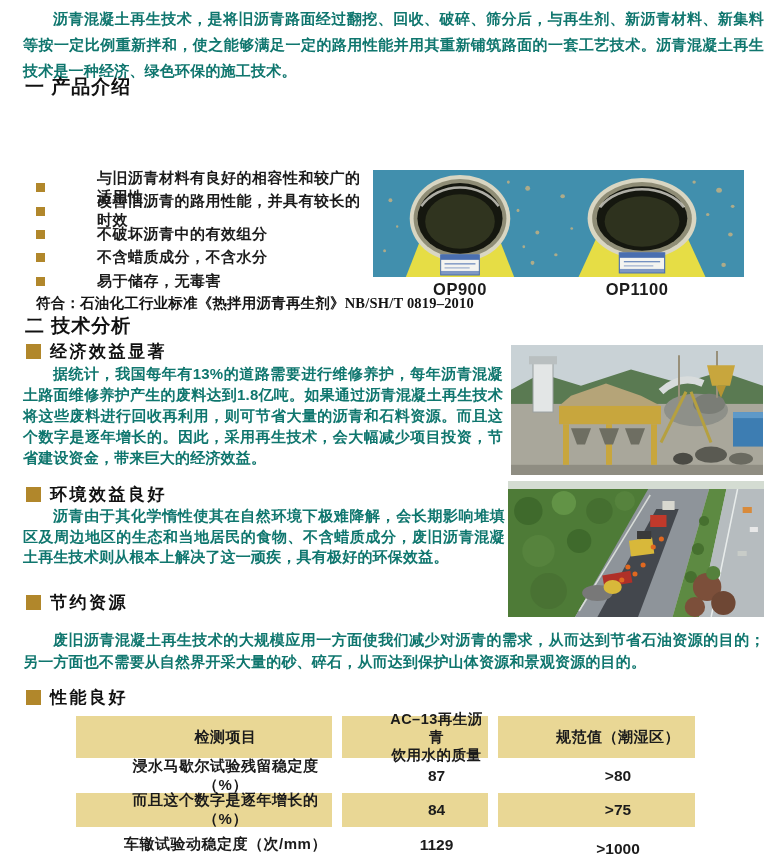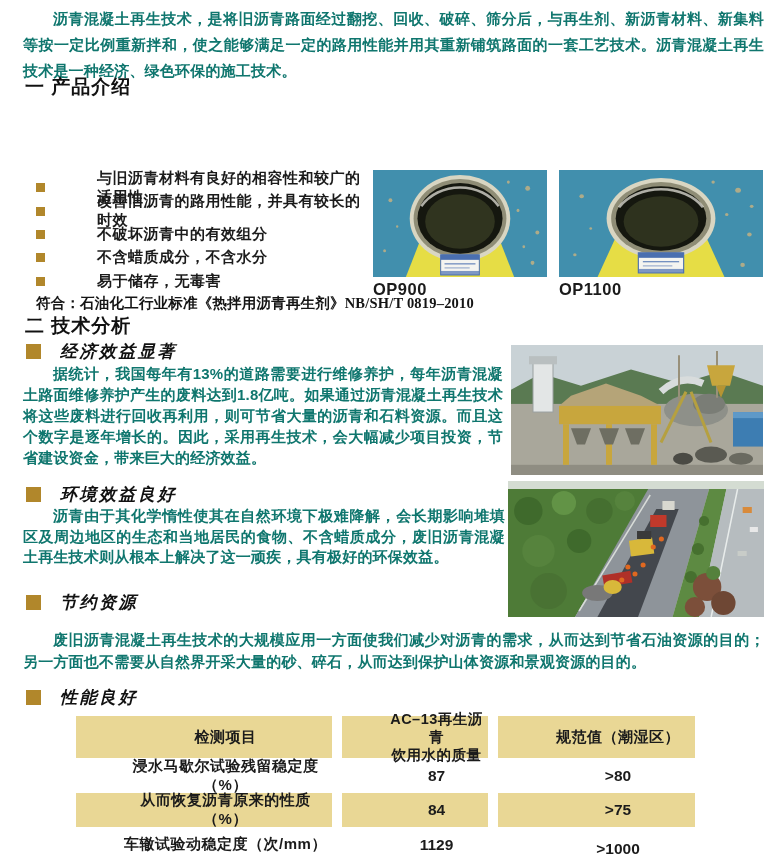--- a/index.html
+++ b/index.html
@@ -20,33 +20,33 @@
   .lh26 { line-height:26px; }
   .lh25 { line-height:25px; }
   .lh21 { line-height:21px; }
   .lh20 { line-height:20.5px; }
   .lh22 { line-height:22px; }
 
   
   .sec-h { font-size:19px; letter-spacing:1px; color:#111; font-weight:700; }
 
   
-  .subhead { display:flex; align-items:center; gap:19px;font-style:italic; }
+  .subhead { display:flex; align-items:center; gap:9px; }
   .gold-sq { width:15px; height:15px; background:#b1872b; flex:0 0 auto; }
   .subhead-text { font-size:17px; letter-spacing:2.5px; color:#111; font-weight:700; }
 
   
   .bullets { list-style:none; }
   .bullets li { display:flex; align-items:center; height:23.4px; font-size:15px; letter-spacing:0.5px;gap:40px; }
   .bullets .sq { width:9px; height:9px; background:#b1872b; margin-right:12px; flex:0 0 auto; }
 
   .standard { font-size:14.5px; letter-spacing:0.2px; color:#141414; }
 
   
-  .product-fig { }
+  .product-fig { text-align:center; }
   .product-fig svg { display:block; }
   .product-fig figcaption { margin-top:3px; font-size:16.5px; font-weight:700; letter-spacing:0.5px; }
 
   .photo svg { display:block; }
 
   
   .perf-table {
     display:grid;
     grid-template-columns:256px 146px 197px;
     grid-template-rows:42px 35px 34px 35px;
@@ -116,21 +116,21 @@
       <path d="M 50 36 A 46 37 0 0 1 130 36" stroke="#efeee6" stroke-width="2.5" fill="none" opacity="0.7"></path>
       <rect x="70" y="84" width="40" height="20" fill="#f4f4f0" stroke="#4a6fb0" stroke-width="1"></rect>
       <rect x="70" y="84" width="40" height="5" fill="#4a6fb0"></rect>
       <line x1="74" y1="93" x2="106" y2="93" stroke="#4a6fb0" stroke-width="1"></line>
       <line x1="74" y1="97" x2="100" y2="97" stroke="#8aa0c8" stroke-width="1"></line>
       <rect x="70" y="100" width="40" height="4" fill="#4a6fb0" opacity="0.7"></rect>
     </svg>
     <figcaption>OP900</figcaption>
   </figure>
 
-  <figure class="abs product-fig" style="left:559px; top:170px; width:194px;">
+  <figure class="abs product-fig" style="left:540px; top:170px; width:194px;">
     <svg width="204" height="107" viewBox="0 0 180 106" preserveAspectRatio="none">
       <rect width="180" height="106" fill="#418fad"></rect>
       <g fill="#c2b183" opacity="0.85">
         <circle cx="20" cy="26" r="2"></circle>
           <circle cx="158" cy="20" r="2.5"></circle>
           <circle cx="148" cy="44" r="1.5"></circle>
         <circle cx="168" cy="64" r="2"></circle>
           <circle cx="14" cy="84" r="1.5"></circle>
           <circle cx="162" cy="94" r="2"></circle>
         <circle cx="136" cy="12" r="1.5"></circle>
@@ -263,21 +263,21 @@
   <div class="abs perf-table" style="left:76px; top:716px;">
     <div class="cell tan">检测项目</div>
     <div class="cell tan pre">AC–13再生沥青
 饮用水的质量</div>
     <div class="cell tan">规范值（潮湿区）</div>
 
     <div class="cell">浸水马歇尔试验残留稳定度（%）</div>
     <div class="cell num">87</div>
     <div class="cell num">&gt;80</div>
 
-    <div class="cell tan">从而恢复沥青原来的性质（%）</div>
+    <div class="cell tan">而且这个数字是逐年增长的（%）</div>
     <div class="cell tan num">84</div>
     <div class="cell tan num">&gt;75</div>
 
     <div class="cell">车辙试验动稳定度（次/mm）</div>
     <div class="cell num">1129</div>
     <div class="cell num low">&gt;1000</div>
   </div>
 
 </div>
 

